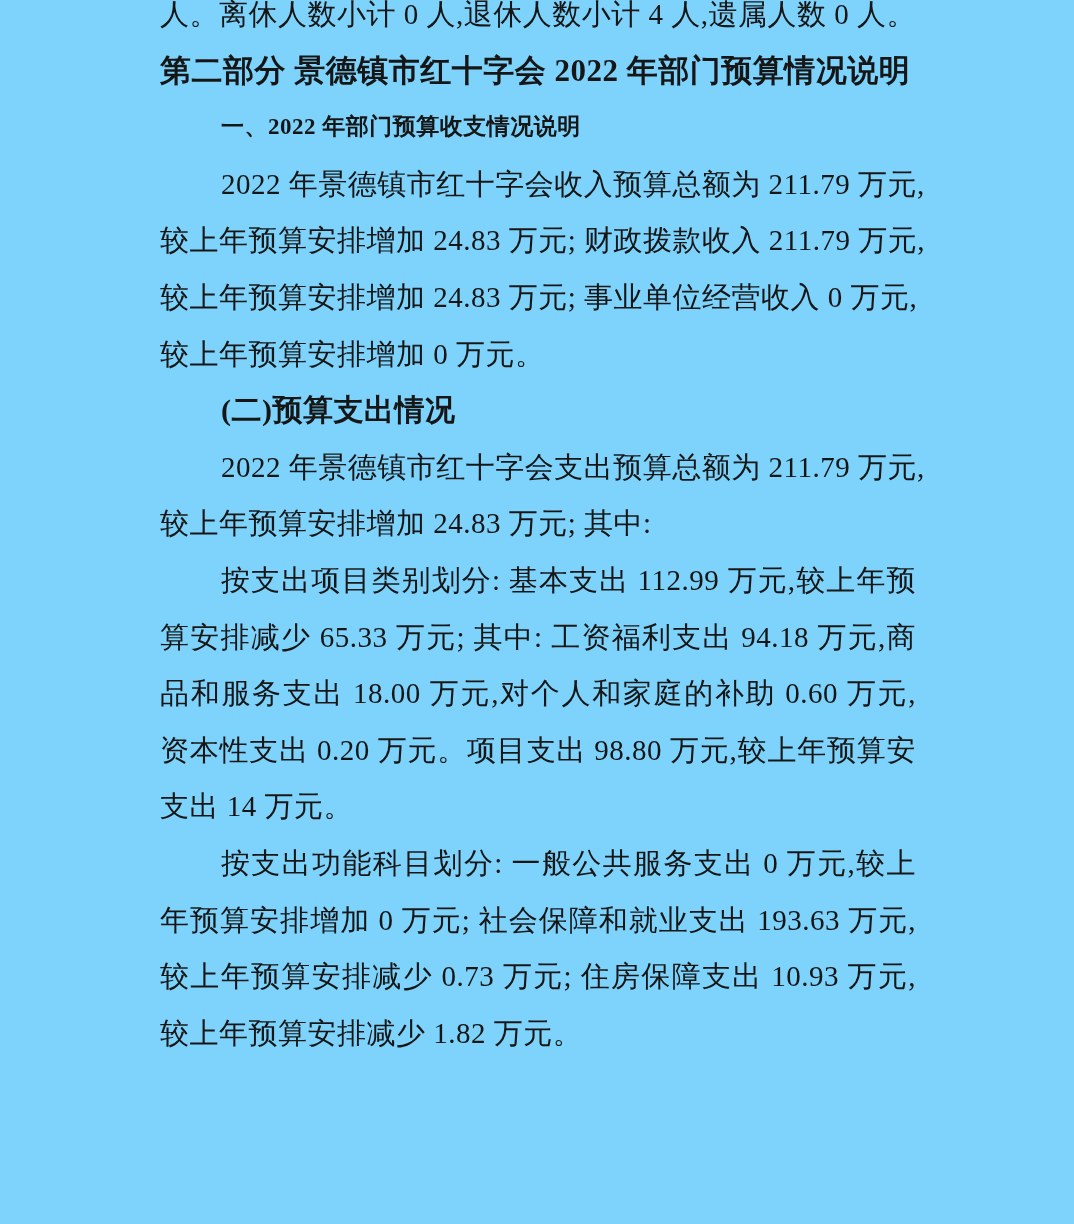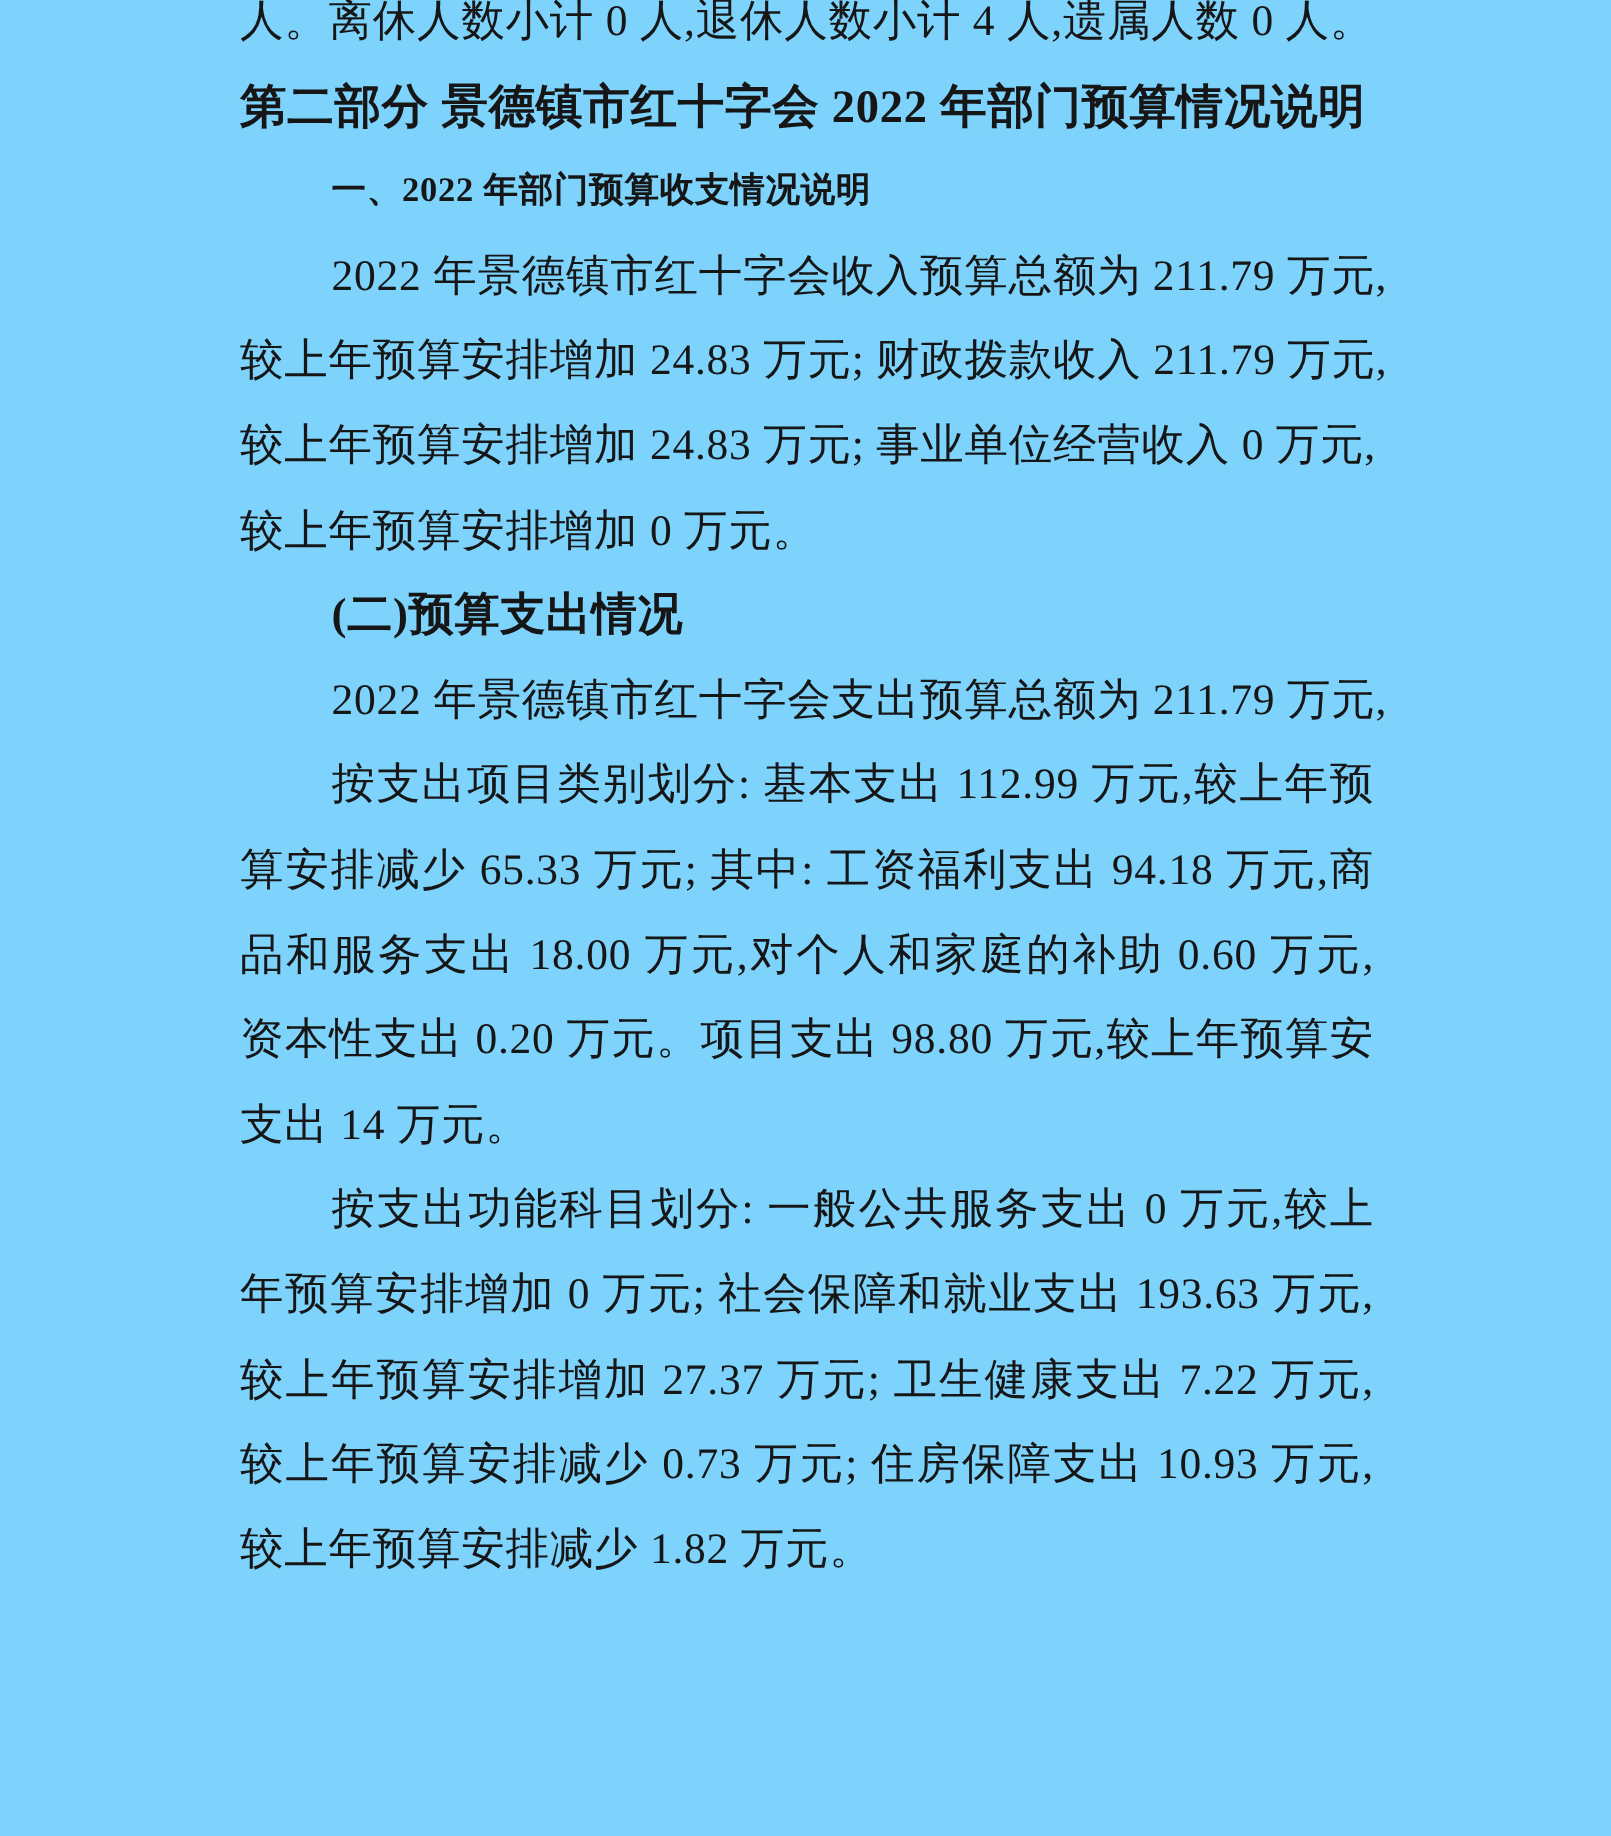--- a/index.html
+++ b/index.html
@@ -61,24 +61,24 @@
   <div class="textblock">
     <p class="j">人。离休人数小计 0 人,退休人数小计 4 人,遗属人数 0 人。</p>
     <p class="h1">第二部分 景德镇市红十字会 2022 年部门预算情况说明</p>
     <p class="h2 ind">一、2022 年部门预算收支情况说明</p>
     <p class="j ind">2022 年景德镇市红十字会收入预算总额为 211.79 万元,</p>
     <p class="j">较上年预算安排增加 24.83 万元; 财政拨款收入 211.79 万元,</p>
     <p class="j">较上年预算安排增加 24.83 万元; 事业单位经营收入 0 万元,</p>
     <p class="">较上年预算安排增加 0 万元。</p>
     <p class="h3 ind">(二)预算支出情况</p>
     <p class="j ind">2022 年景德镇市红十字会支出预算总额为 211.79 万元,</p>
+    <p class="">较上年预算安排增加 24.83 万元; 其中:</p>
     <p class="j ind">按支出项目类别划分: 基本支出 112.99 万元,较上年预</p>
     <p class="j">算安排减少 65.33 万元; 其中: 工资福利支出 94.18 万元,商</p>
     <p class="j">品和服务支出 18.00 万元,对个人和家庭的补助 0.60 万元,</p>
     <p class="j">资本性支出 0.20 万元。项目支出 98.80 万元,较上年预算安</p>
     <p class="">支出 14 万元。</p>
     <p class="j ind">按支出功能科目划分: 一般公共服务支出 0 万元,较上</p>
     <p class="j">年预算安排增加 0 万元; 社会保障和就业支出 193.63 万元,</p>
-    <p class="j">较上年预算安排增加 27.37 万元; 卫生健康支出 7.22 万元,</p>
     <p class="j">较上年预算安排减少 0.73 万元; 住房保障支出 10.93 万元,</p>
     <p class="">较上年预算安排减少 1.82 万元。</p>
   </div>
 </div>
 
 </body></html>

